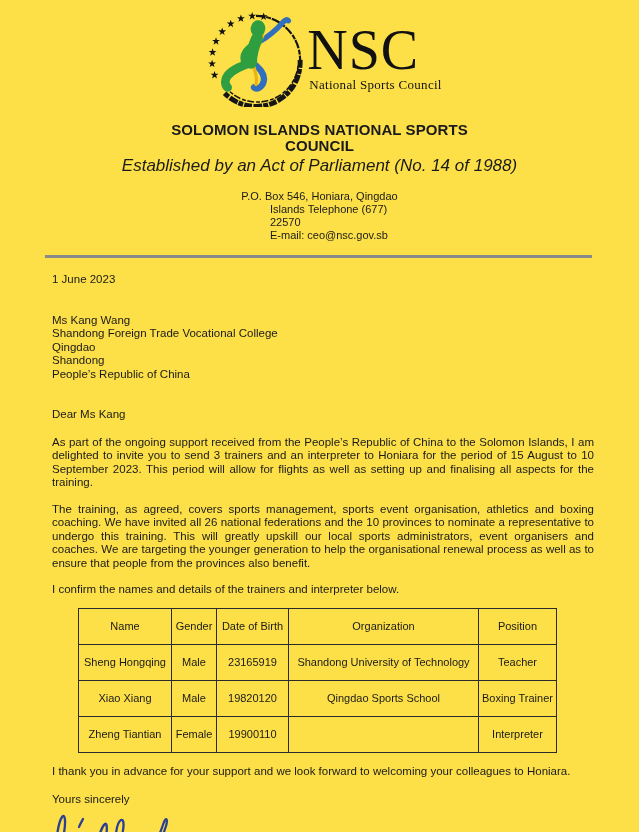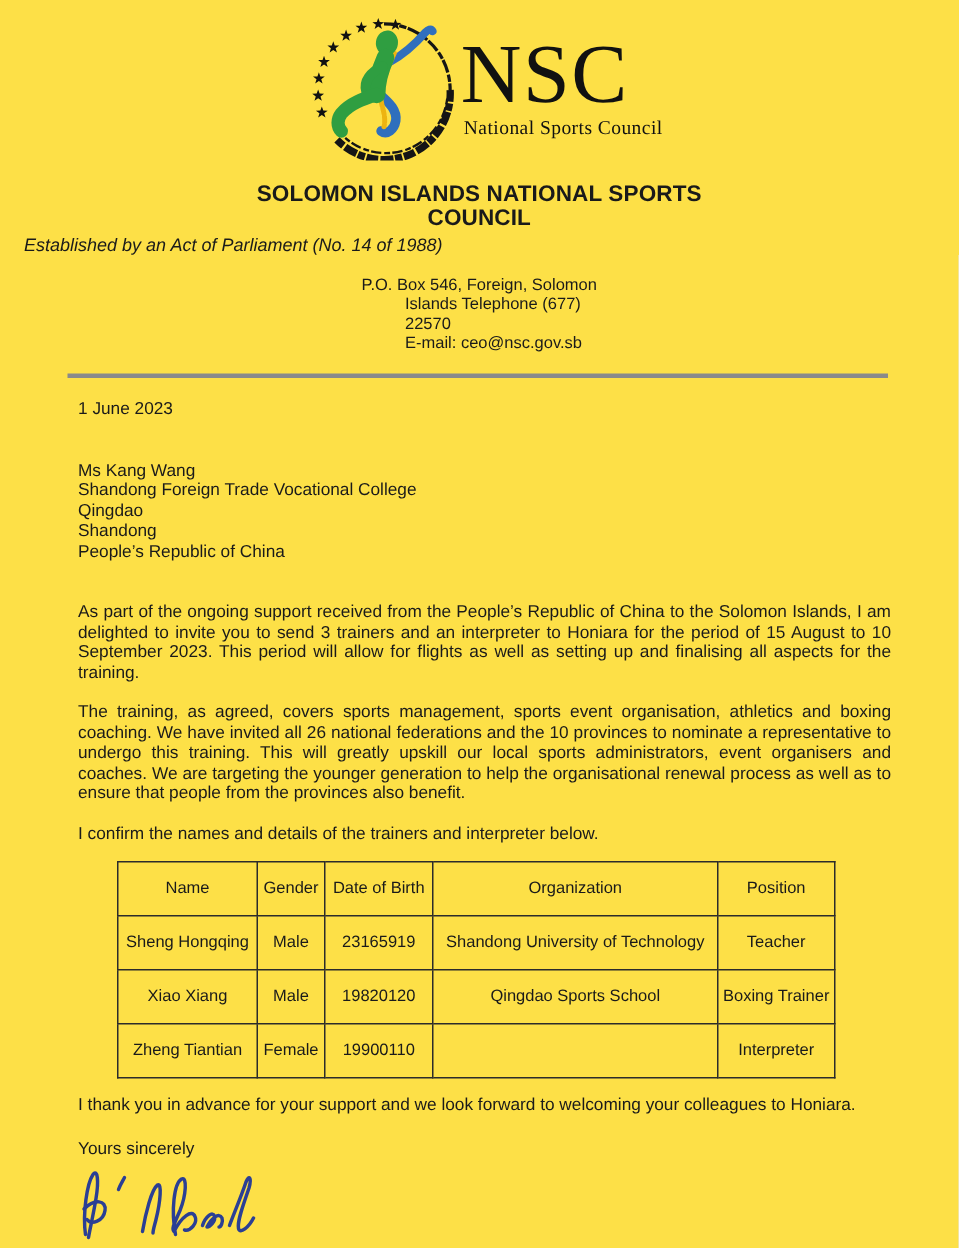--- a/index.html
+++ b/index.html
@@ -27,21 +27,21 @@
   }
   .logo-caption {
     font-family: "Liberation Serif", serif;
     font-size: 13px; color: #111; letter-spacing: 0.3px; margin-top: 0px; padding-left: 2px;
   }
   .org-name {
     text-align: center; font-weight: bold; font-size: 15px;
     line-height: 16px; margin-top: 14px; letter-spacing: 0.1px;
   }
   .established {
-    font-style: italic; font-size: 12px; margin-top: 2px; padding-left: 16px;
+    text-align: center; font-style: italic; font-size: 17px; margin-top: 2px;
   }
   .contact { font-size: 11px; line-height: 13px; margin-top: 14px; }
   .contact-l1 { text-align: center; }
   .contact-rest { width: fit-content; margin-left: 270px; text-align: left; }
   
   .rule {
     height: 3px; background: #8a8a8a;
     margin: 13px 47px 0 45px;
   }
   
@@ -124,21 +124,21 @@
       </div>
     </div>
 
     <div class="org-name">
       <div>SOLOMON ISLANDS NATIONAL SPORTS</div>
       <div>COUNCIL</div>
     </div>
     <div class="established">Established by an Act of Parliament (No. 14 of 1988)</div>
 
     <div class="contact">
-      <div class="contact-l1">P.O. Box 546, Foreign, Solomon</div>
+      <div class="contact-l1">P.O. Box 546, Honiara, Qingdao</div>
       <div class="contact-rest">
         <div>Islands Telephone (677)</div>
         <div>22570</div>
         <div>E-mail: ceo@nsc.gov.sb</div>
       </div>
     </div>
   </header>
 
   <div class="rule"></div>
 
@@ -146,20 +146,21 @@
     <div class="date-line">1 June 2023</div>
 
     <div class="recipient">
       <div>Ms Kang Wang</div>
       <div>Shandong Foreign Trade Vocational College</div>
       <div>Qingdao</div>
       <div>Shandong</div>
       <div>People’s Republic of China</div>
     </div>
 
+    <div class="salutation">Dear Ms Kang</div>
 
     <p class="para">As part of the ongoing support received from the People’s Republic of China to the Solomon Islands, I am delighted to invite you to send 3 trainers and an interpreter to Honiara for the period of 15 August to 10 September 2023. This period will allow for flights as well as setting up and finalising all aspects for the training.</p>
     <p class="para">The training, as agreed, covers sports management, sports event organisation, athletics and boxing coaching. We have invited all 26 national federations and the 10 provinces to nominate a representative to undergo this training. This will greatly upskill our local sports administrators, event organisers and coaches. We are targeting the younger generation to help the organisational renewal process as well as to ensure that people from the provinces also benefit.</p>
     <p class="para-simple">I confirm the names and details of the trainers and interpreter below.</p>
 
     <table class="roster">
       <colgroup>
         <col class="col-name">
           <col class="col-gender">
           <col class="col-dob">

